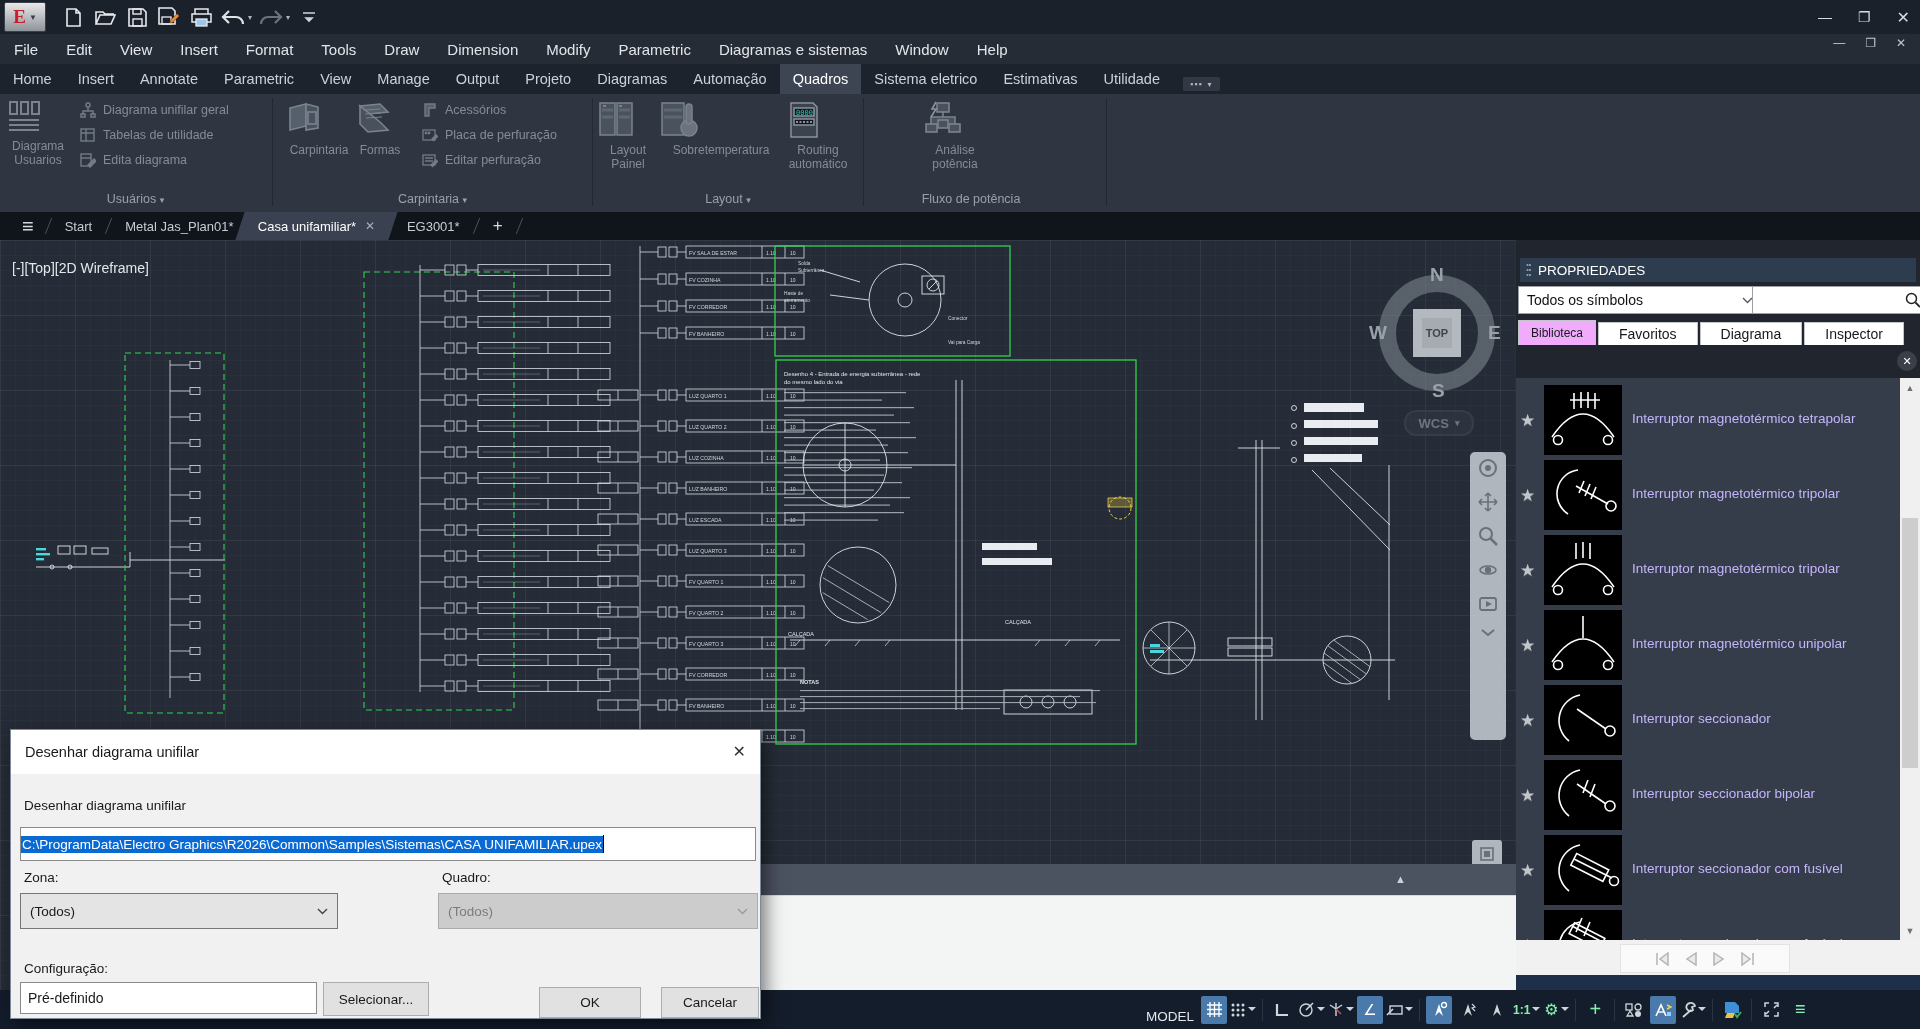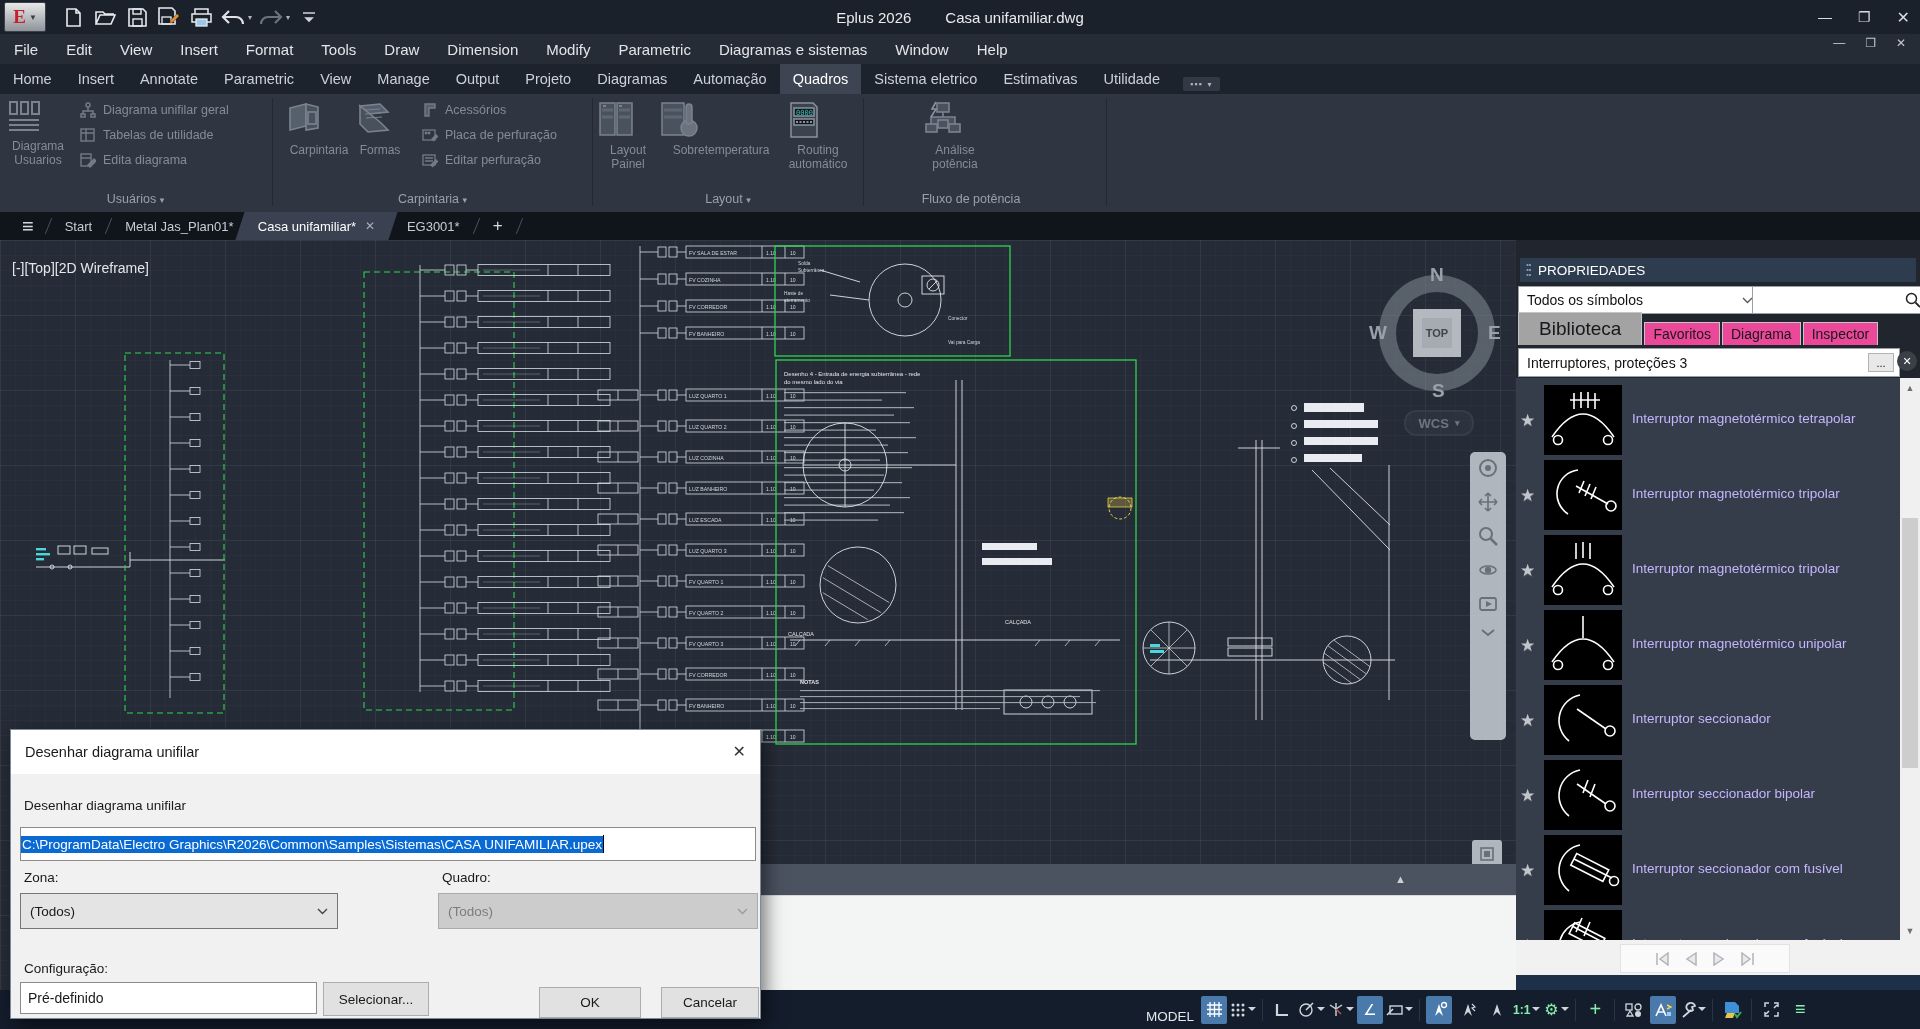--- a/index.html
+++ b/index.html
@@ -93,22 +93,22 @@
   
   #panel{left:1516px;top:240px;width:440px;height:750px;background:#20252e;}
   #phead{position:absolute;left:4px;top:18px;width:396px;height:24px;background:#2e3c50;color:#fff;
          display:flex;align-items:center;font-size:13.5px;}
   #phead .grip{margin:0 7px 0 6px;}
   #pcombo{position:absolute;left:2px;top:46px;width:226px;height:26px;background:#fff;border:1px solid #9aa0a6;color:#111;
           display:flex;align-items:center;justify-content:space-between;padding:0 8px;font-size:14px;}
   #psearch{position:absolute;left:236px;top:46px;width:162px;height:26px;background:#fff;border:1px solid #9aa0a6;
            display:flex;align-items:center;justify-content:flex-end;padding:0 6px;}
   #ptabs{position:absolute;left:2px;top:80px;width:398px;height:25px;display:flex;align-items:flex-end;font-size:14px;color:#16181b;}
-  .ptab{padding:3px 8px;background:#ec4899;border:1px solid #c2c6cb;border-bottom:none;margin-right:2px;}
-  .ptab.active{background:#a3a3a3;padding:5px 20px;font-size:19px;}
+  .ptab{padding:3px 20px;background:#ffffff;border:1px solid #c2c6cb;border-bottom:none;margin-right:2px;}
+  .ptab.active{background:#f0abfc;padding:5px 12px;font-size:12px;}
   #pcat{position:absolute;left:2px;top:108px;width:372px;height:27px;background:#fff;border:1px solid #9aa0a6;color:#111;
         display:flex;align-items:center;font-size:14px;padding-left:8px;}
   #pcat .more{position:absolute;right:5px;top:4px;width:24px;height:17px;background:#e8e8e8;border:1px solid #b3b3b3;
               font-size:11px;display:flex;align-items:center;justify-content:center;}
   #pclear{position:absolute;left:381px;top:111px;width:20px;height:20px;border-radius:50%;background:#3b4048;color:#fff;
           display:flex;align-items:center;justify-content:center;font-size:11px;}
   #plist{position:absolute;left:0px;top:138px;width:384px;height:562px;background:#353d4a;overflow:hidden;}
   .prow{position:absolute;left:0;width:384px;height:70px;}
   .pstar{position:absolute;left:4px;top:25px;font-size:17px;color:#c2c6cb;text-shadow:0 1px 1px #5a616b;}
   .pthumb{position:absolute;left:28px;top:0;width:78px;height:70px;background:#000;}
@@ -172,23 +172,20 @@
         <svg width="24" height="16">
           <path d="M16,2 L22,8 l-6,6 M22,8 h-13 a7,7 0 0 0 -7,7" fill="none" stroke="#6b7380" stroke-width="2.2"></path>
         </svg>
       </span>
     <span class="qdrop">▾</span>
     <span class="qbtn">
         <svg width="14" height="12">
           <path d="M1,2 h12 M4,7 l3,3 3,-3 z" stroke="#cfd4da" stroke-width="1.6" fill="#cfd4da"></path>
         </svg>
       </span>
-  </div>
-  <div id="title-center">
-    <b>Eplus 2026</b><span>Casa unifamiliar.dwg</span>
   </div>
   <div class="winbtns">
     <span>—</span>
     <span>❐</span>
     <span style="font-size:16px;">✕</span>
   </div>
 </div>
 
 <div id="menubar" class="abs">
   <span class="mitem">File</span>
@@ -943,24 +940,20 @@
         <circle cx="6.5" cy="6.5" r="5" fill="none" stroke="#222" stroke-width="1.5"></circle>
         <line x1="10.5" y1="10.5" x2="15" y2="15" stroke="#222" stroke-width="1.8"></line>
       </svg>
   </div>
   <div id="ptabs">
     <span class="ptab active">Biblioteca</span>
     <span class="ptab">Favoritos</span>
     <span class="ptab">Diagrama</span>
     <span class="ptab">Inspector</span>
   </div>
-  <div id="pcat">
-    <span>Interruptores, proteções 3</span>
-    <span class="more">...</span>
-  </div>
   <div id="pclear">✕</div>
 
   <div id="plist">
     <div class="prow" style="top:7px;">
       <span class="pstar">★</span>
       <span class="pthumb">
         <svg width="78" height="70" class="thsvg">
             <path d="M8,52 Q39,6 70,52"></path>
             <path d="M30,8 V24 M37,7 V23 M44,7 V23 M51,8 V24 M26,15 H56"></path>
             <circle cx="14" cy="55" r="4.5"></circle>

